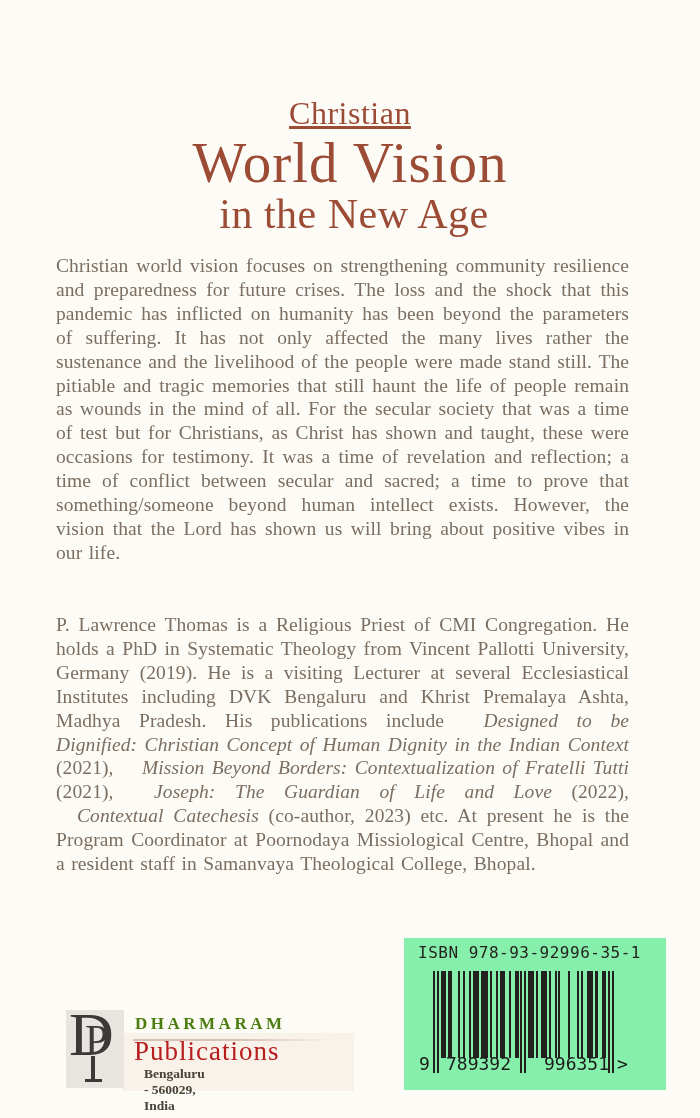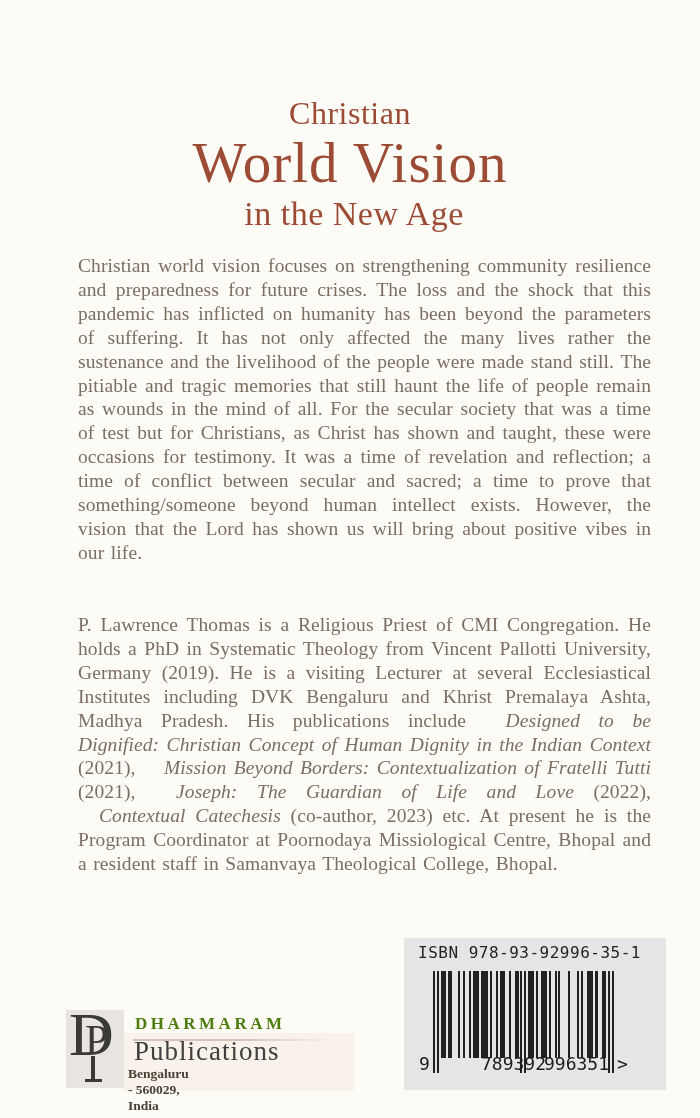--- a/index.html
+++ b/index.html
@@ -6,62 +6,62 @@
   body{
     width:700px;height:1118px;position:relative;overflow:hidden;
     background:var(--page-bg,#fcfbf6);
     font-family:"Liberation Serif",serif;
     -webkit-font-smoothing:antialiased;
   }
   .cover{position:absolute;inset:0;}
 
   
   .title-block{position:absolute;top:94px;left:0;width:700px;text-align:center;color:var(--title,#9c4b35);}
-  .title-kicker{font-size:32px;line-height:38px;letter-spacing:.5px;}
+  .title-kicker{font-size:32px;line-height:38px;letter-spacing:.5px;text-decoration:underline;}
   .title-main{font-size:57px;line-height:62px;letter-spacing:1px;}
-  .title-subtitle{font-size:34px;line-height:40px;letter-spacing:.5px;padding-left:8px;}
+  .title-subtitle{font-size:42px;line-height:40px;letter-spacing:.5px;padding-left:8px;}
 
   
   .body-text{
-    position:absolute;left:78px;width:573px;margin:0;
+    position:absolute;left:56px;width:573px;margin:0;
     font-size:19.5px;line-height:23.9px;
     color:var(--body-text,#7b6e61);
     text-align:justify;word-spacing:1.5px;letter-spacing:.1px;
   }
   .synopsis{top:254px;}
   .bio{top:613px;}
   .bio .it{font-style:italic;margin-left:21px;}
 
   
   .publisher{position:absolute;left:0;top:0;}
   .pub-band{position:absolute;left:122px;top:1033px;width:232px;height:58px;background:rgba(236,208,196,.22);}
   .logo-box{position:absolute;left:66px;top:1010px;width:58px;height:78px;background:#e8e5e1;}
   .mono-d{position:absolute;left:3px;top:-7px;font-size:62px;line-height:1em;color:#3b3a37;}
   .mono-p{position:absolute;left:19px;top:9px;font-size:42px;line-height:1em;color:#3b3a37;}
   .mono-stem{position:absolute;left:25px;top:46px;width:4px;height:25px;background:#3b3a37;}
   .mono-foot{position:absolute;left:19px;top:69px;width:17px;height:3px;background:#3b3a37;}
   .pub-name{position:absolute;left:135px;top:1014px;font-size:17px;font-weight:bold;letter-spacing:3.5px;color:#4d7c0f;}
   .pub-rule{position:absolute;left:133px;top:1039px;width:198px;height:2px;
     background:linear-gradient(to right,#d6c2b6 55%,rgba(214,194,182,0));}
-  .pub-type{position:absolute;left:134px;top:1036px;font-size:27px;letter-spacing:1px;color:#404040;}
-  .pub-addr{position:absolute;left:128px;top:1066px;font-size:13.5px;font-weight:bold;color:#474136;}
+  .pub-type{position:absolute;left:134px;top:1036px;font-size:27px;letter-spacing:1px;color:#b91c1c;}
+  .pub-addr{position:absolute;left:144px;top:1066px;font-size:13.5px;font-weight:bold;color:#474136;}
 
   
-  .barcode-block{position:absolute;left:404px;top:938px;width:262px;height:152px;background:#e5e5e5;}
+  .barcode-block{position:absolute;left:404px;top:938px;width:262px;height:152px;background:#86efac;}
   .isbn-label{
     position:absolute;top:5px;left:14px;width:218px;text-align:center;
     font-family:"DejaVu Sans Mono",monospace;font-size:16px;letter-spacing:.5px;color:#262421;white-space:nowrap;
   }
   .bars{position:absolute;top:33px;left:29px;display:block;}
   .bc-digit{
     position:absolute;top:116px;font-family:"DejaVu Sans Mono",monospace;
     font-size:18px;line-height:20px;color:#1c1b19;white-space:nowrap;
   }
   .d-left{left:15px;}
-  .d-g1{left:34px;width:81px;text-align:center;padding-left:35px;}
+  .d-g1{left:34px;width:81px;text-align:center;}
   .d-g2{left:124px;width:81px;text-align:right;}
   .d-tr{left:213px;}
 </style>
 </head>
 <body>
 
 <div class="cover">
 
   <header class="title-block">
     <div class="title-kicker">Christian</div>

